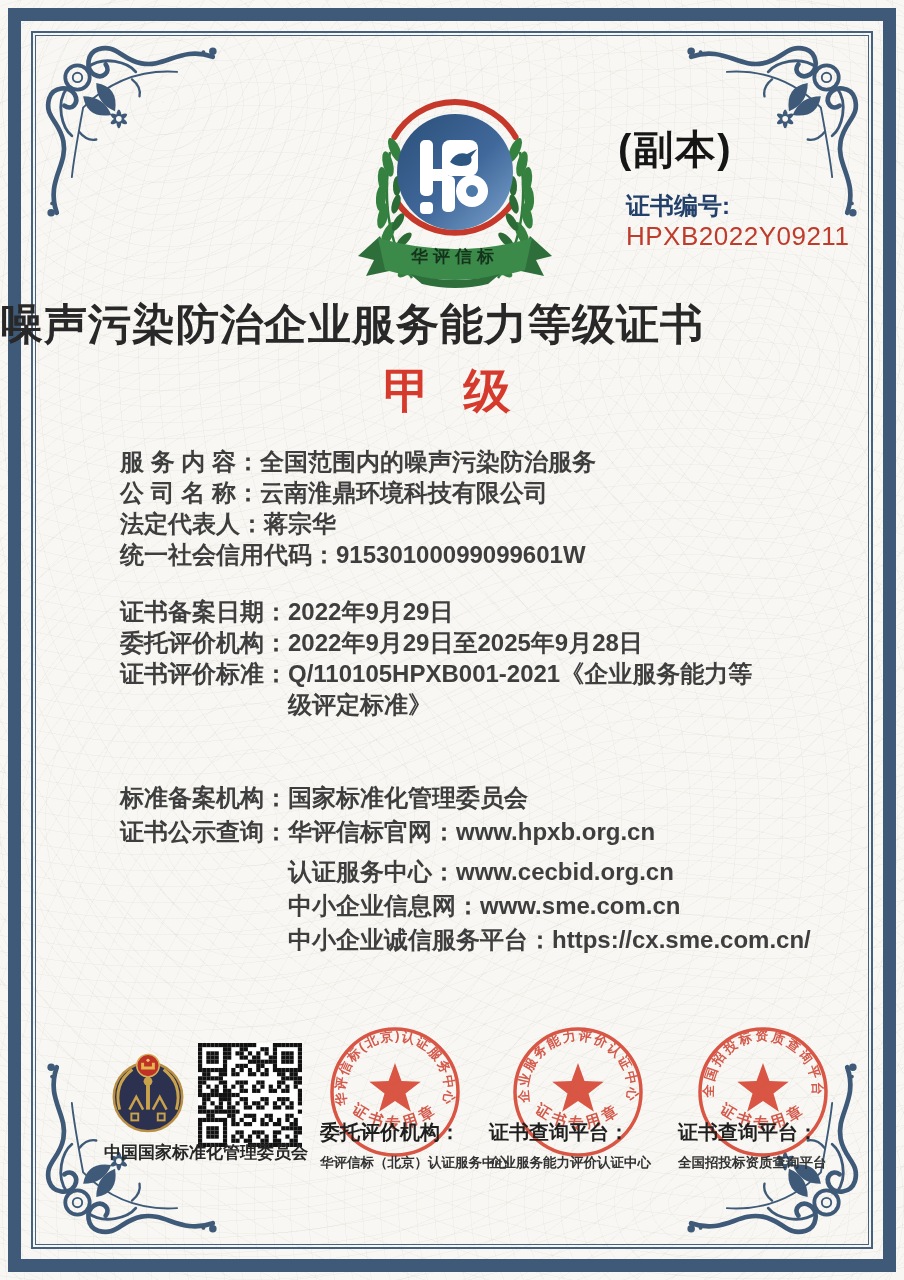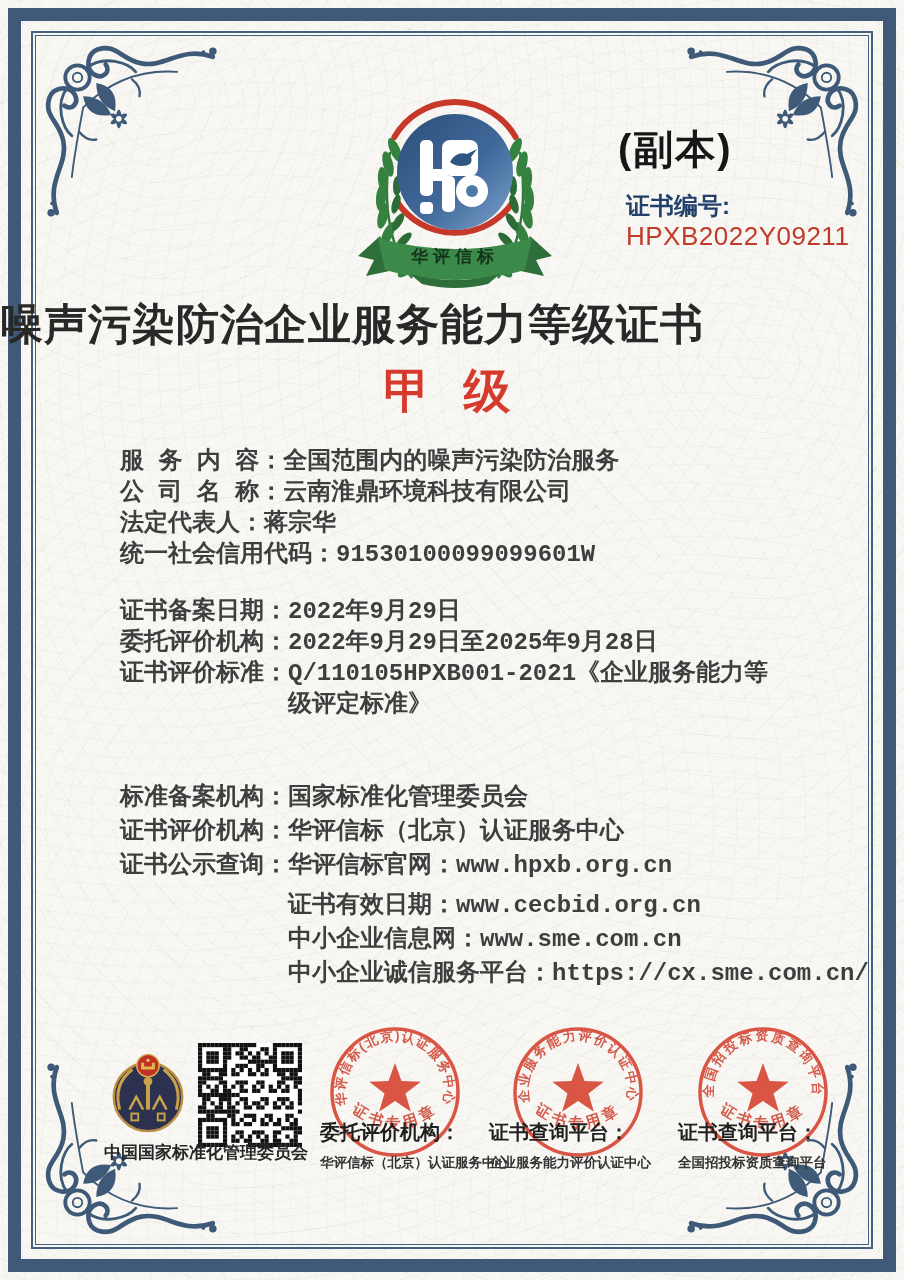--- a/index.html
+++ b/index.html
@@ -32,21 +32,21 @@
   .cert-no-label{ position:absolute; left:626px; top:190px; font-size:24px; font-weight:800; color:#22406a; }
   .cert-no{ position:absolute; left:626px; top:221px; font-size:26px; font-weight:400; color:#bf3b2b; letter-spacing:.5px; }
 
   
   .title{ position:absolute; left:0; top:296px; width:100%; 
           font-size:43px; font-weight:900; color:#282828; letter-spacing:1px; }
   .grade{ position:absolute; left:0; top:360px; width:100%; text-align:center;
           font-size:47px; font-weight:700; color:#d63a2c; letter-spacing:10px; }
 
   
-  .tblock{ position:absolute; left:120px; color:#3e3e3e; font-weight:700; font-size:24px;font-family:Liberation Mono, monospace; }
+  .tblock{ position:absolute; left:120px; color:#3e3e3e; font-weight:700; font-size:24px; }
   .tblock .ln{ height:31px; line-height:31px; white-space:nowrap; }
   .block-info{ top:446px; }
   .block-detail{ top:596px; }
   .block-query{ top:751px;margin-top:30px; }
   .block-query .ln{ height:34px; line-height:34px; }
   .ln.indent{ padding-left:168px; }
   .ln.gap{ margin-top:6px; }
 
   
   .emblem{ position:absolute; left:104px; top:1049px; width:88px; height:88px; }
@@ -204,23 +204,22 @@
 
   <div class="tblock block-detail">
     <div class="ln">证书备案日期：2022年9月29日</div>
     <div class="ln">委托评价机构：2022年9月29日至2025年9月28日</div>
     <div class="ln">证书评价标准：Q/110105HPXB001-2021《企业服务能力等</div>
     <div class="ln indent">级评定标准》</div>
   </div>
 
   <div class="tblock block-query">
     <div class="ln">标准备案机构：国家标准化管理委员会</div>
-    <div class="ln">证书评价机构：华评信标（北京）认证服务中心</div>
     <div class="ln">证书公示查询：华评信标官网：www.hpxb.org.cn</div>
-    <div class="ln indent gap">证书有效日期：www.cecbid.org.cn</div>
+    <div class="ln indent gap">认证服务中心：www.cecbid.org.cn</div>
     <div class="ln indent">中小企业信息网：www.sme.com.cn</div>
     <div class="ln indent">中小企业诚信服务平台：https://cx.sme.com.cn/</div>
   </div>
 
   <svg class="emblem" viewBox="0 0 90 90">
     <circle cx="45" cy="49" r="35" fill="#2c3150" stroke="#b99043" stroke-width="2.5"></circle>
     <path d="M16,62 Q9,36 29,21" fill="none" stroke="#c9a24b" stroke-width="3"></path>
     <path d="M74,62 Q81,36 61,21" fill="none" stroke="#c9a24b" stroke-width="3"></path>
     <rect x="43" y="32" width="4" height="30" fill="#c9a24b"></rect>
     <circle cx="45" cy="33" r="4.5" fill="#c9a24b"></circle>

